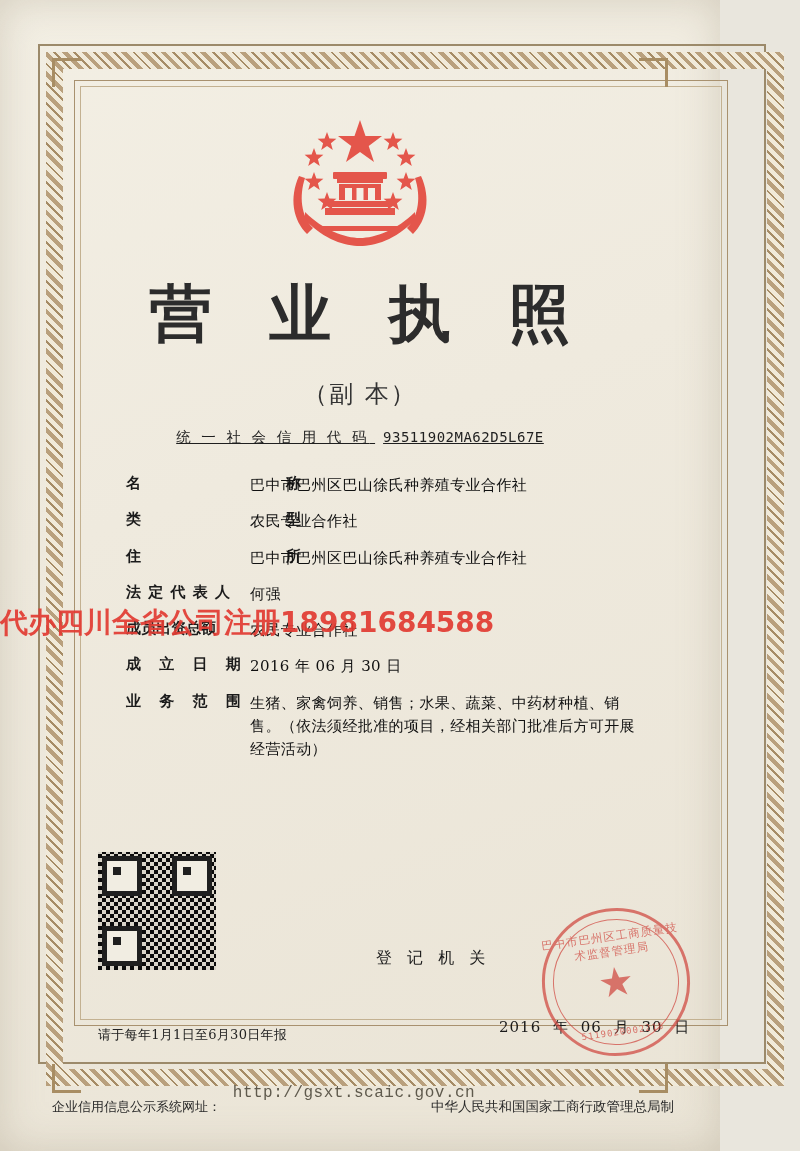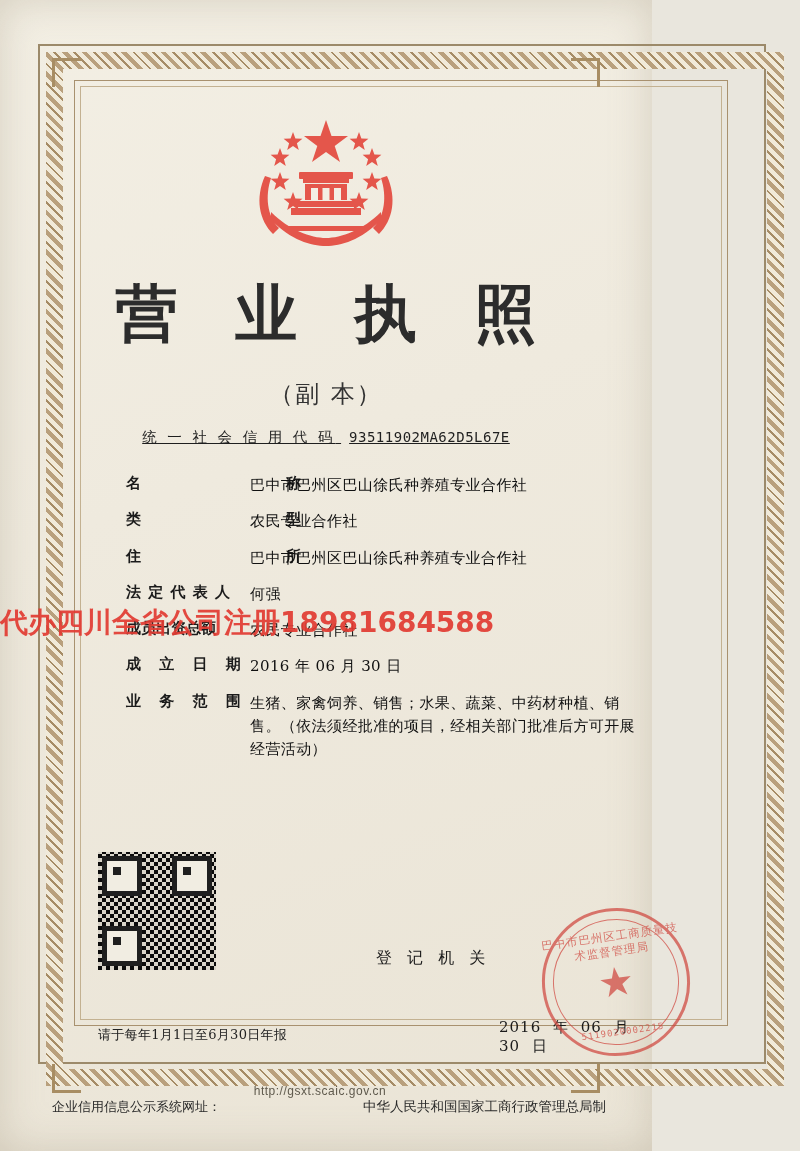--- a/index.html
+++ b/index.html
@@ -10,21 +10,21 @@
     width: 800px;
     height: 1151px;
     background: #e9e6dd;
     font-family: "DejaVu Sans", "Liberation Sans", sans-serif;
     overflow: hidden;
     position: relative;
   }
   #page {
     position: absolute;
     left: 0; top: 0;
-    width: 652px;
+    width: 720px;
     height: 1151px;
     background: linear-gradient(160deg, #f3efe4 0%, #efeade 40%, #eae4d6 100%);
   }
   
   #page::before {
     content: "";
     position: absolute;
     left: 0; top: 0; right: 0; bottom: 0;
     box-shadow: inset 0 0 40px rgba(160,150,125,0.35);
     pointer-events: none;
@@ -258,22 +258,22 @@
     font-family: "DejaVu Serif", "Liberation Serif", serif;
     font-size: 13px;
     color: #222;
     letter-spacing: 0.3px;
   }
   .site-url {
     position: absolute;
     left: 0; right: 12px;
     top: 1084px;
     text-align: center;
-    font-family: Liberation Sans, sans-serif;
-    font-size: 12px;
+    font-family: Liberation Mono, monospace;
+    font-size: 16px;
     color: #5f5a4d;
     letter-spacing: 0.5px;
   }
   .footer-left {
     position: absolute;
     left: 52px;
     top: 1098px;
     font-family: Liberation Mono, monospace;
     font-size: 13px;
     color: #2a2a2a;

